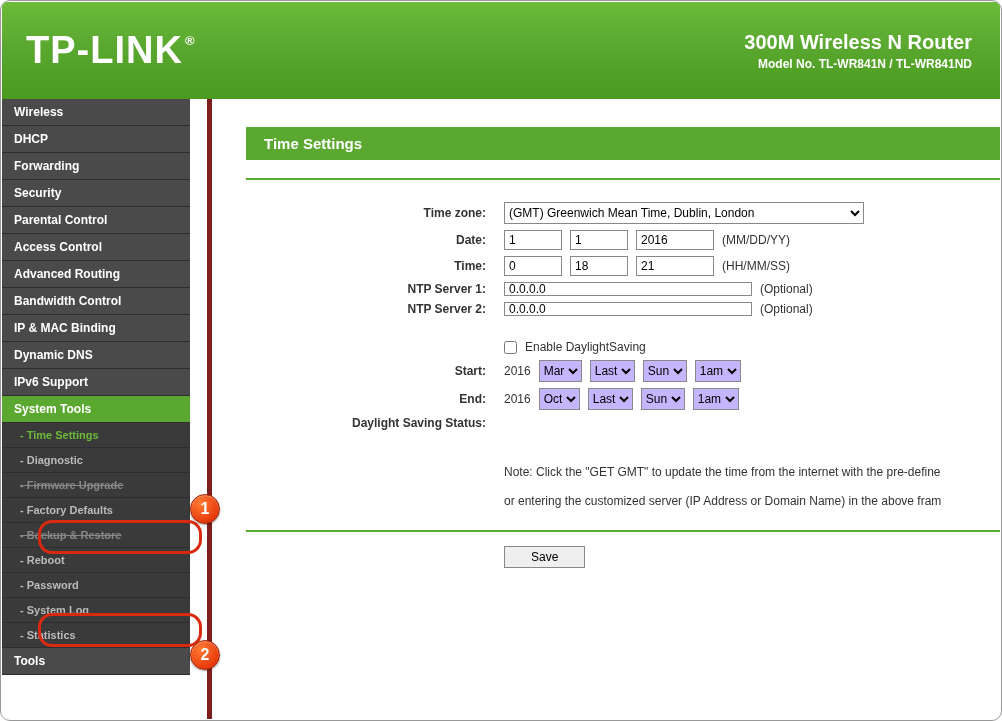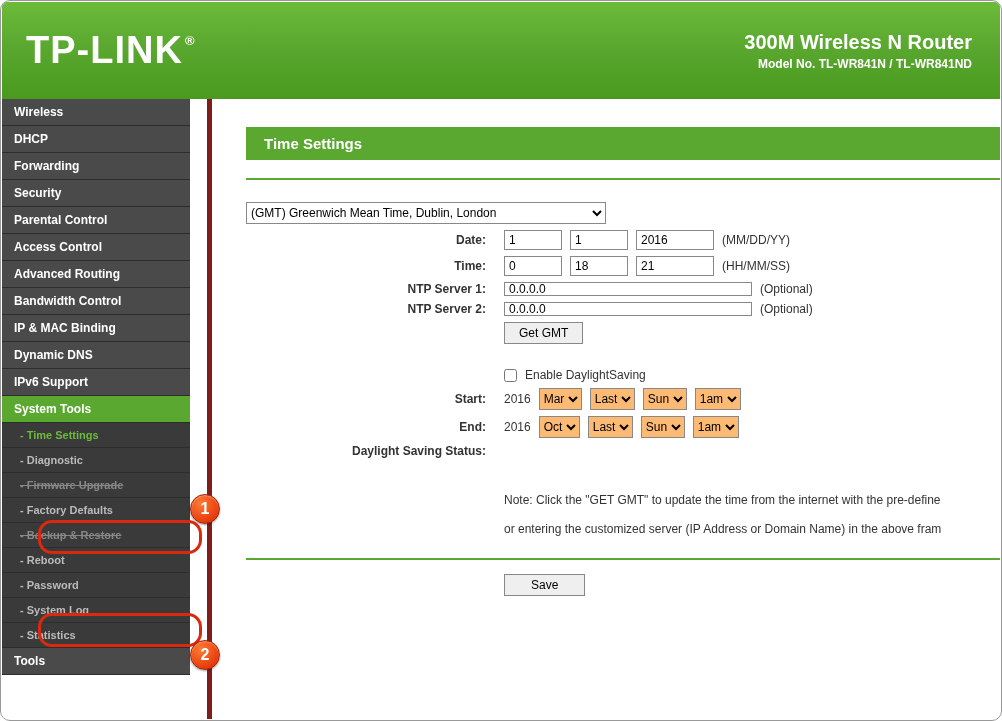--- a/index.html
+++ b/index.html
@@ -32,21 +32,21 @@
 
 .form-row { display: flex; align-items: center; margin-bottom: 6px; }
 .form-label { width: 258px; text-align: right; font-weight: bold; font-size: 12px; padding-right: 18px; }
 .form-ctrl { display: flex; align-items: center; gap: 8px; }
 select.tz { width: 360px; height: 22px; font-size: 12px; border: 1px solid #888; background: #fff; }
 input.sm { width: 58px; height: 20px; font-size: 12px; padding: 0 4px; border: 1px solid #888; }
 input.med { width: 78px; height: 20px; font-size: 12px; padding: 0 4px; border: 1px solid #888; }
 input.long { width: 248px; height: 14px; font-size: 12px; padding: 0 4px; border: 1px solid #888; }
 .hint { font-size: 12px; color: #333; }
 button.btn { font-size: 12px; padding: 3px 14px; border: 1px solid #888; background: #efefef; cursor: pointer; }
-select.ds { height: 22px; font-size: 12px; border: 1px solid #888; background: #fdba74; }
+select.ds { height: 22px; font-size: 12px; border: 1px solid #888; background: #c4b5fd; }
 .note { font-size: 12px; margin: 10px 0 0 0; line-height: 2.4; }
 .save-row { margin-top: 8px; padding-left: 258px;}
 </style>
 </head>
 <body>
 
 <div class="frame">
 <div class="inner">
 
   <div class="header">
@@ -86,20 +86,21 @@
             <div class="nav-sub">- Statistics</div>
             <div class="nav-item">Tools</div>
           </div>
     </div>
 
     <div class="main">
       <div class="panel-title">Time Settings</div>
       <div class="green-line"></div>
 
       <div class="form-row">
+        <div class="form-label">Time zone:</div>
         <div class="form-ctrl">
           <select class="tz"><option>(GMT) Greenwich Mean Time, Dublin, London</option></select>
         </div>
       </div>
 
       <div class="form-row">
         <div class="form-label">Date:</div>
         <div class="form-ctrl">
           <input class="sm" value="1" style="">
           <input class="sm" value="1" style="">
@@ -127,26 +128,20 @@
       </div>
 
       <div class="form-row">
         <div class="form-label">NTP Server 2:</div>
         <div class="form-ctrl">
           <input class="long" value="0.0.0.0" style="">
           <span class="hint">(Optional)</span>
         </div>
       </div>
 
-      <div class="form-row">
-        <div class="form-label"></div>
-        <div class="form-ctrl">
-          <button class="btn">Get GMT</button>
-        </div>
-      </div>
 
       <div style="height:18px"></div>
 
       <div class="form-row">
         <div class="form-label"></div>
         <div class="form-ctrl">
           <input type="checkbox" style="">
           <span>Enable DaylightSaving</span>
         </div>
       </div>

